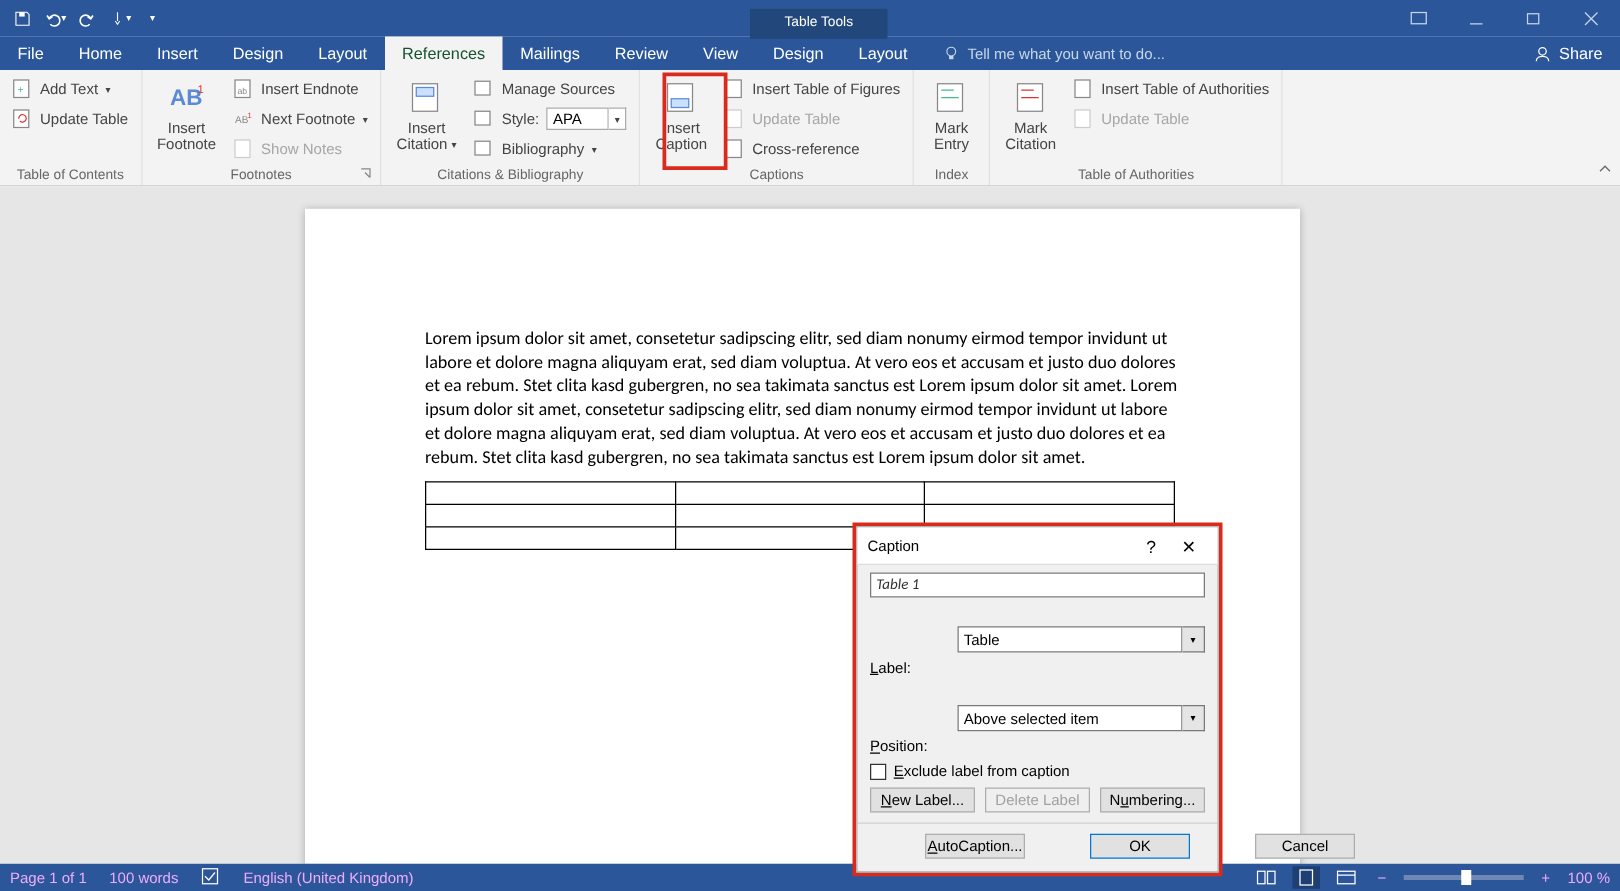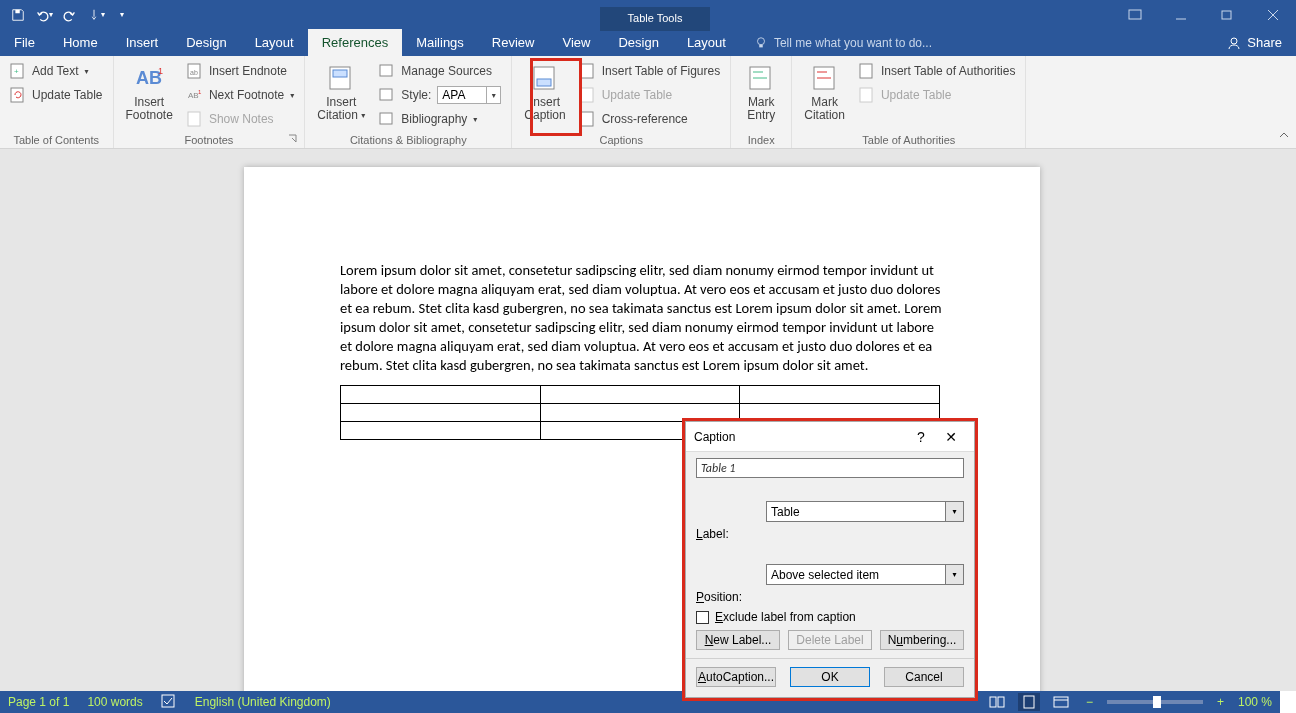--- a/index.html
+++ b/index.html
@@ -68,25 +68,25 @@
 .dlg-row .combo { flex: 1; display: flex; margin-left: 10px; }
 .dlg-row .combo input { flex: 1; height: 21px; border: 1px solid #7a7a7a; font-size: 12px; padding: 0 4px; background: #fff; }
 .dlg-row .combo .cbtn { width: 18px; height: 21px; border: 1px solid #7a7a7a; border-left: none; background: #e5e5e5; display: flex; align-items: center; justify-content: center; cursor: pointer; }
 .chk { display: flex; align-items: center; gap: 6px; margin: 6px 0; }
 .chk .box { width: 13px; height: 13px; border: 1px solid #333; background: #fff; cursor: pointer; }
 .btnrow { display: flex; gap: 8px; margin-top: 4px; }
 .dlg-btn { flex: 1; height: 20px; border: 1px solid #adadad; background: #e1e1e1; font-size: 12px; cursor: pointer; display: flex; align-items: center; justify-content: center; }
 .dlg-btn.dis { color: #a0a0a0; background: #efefef; cursor: default; }
 .dlg-hr { border: none; border-top: 1px solid #d0d0d0; margin: 8px -10px; }
 .btnrow2 { display: flex; gap: 8px; justify-content: space-between; }
-.btnrow2 .dlg-btn { flex: 0 0 80px; }
+.btnrow2 .dlg-btn { flex: 0 0 80px; margin-left: 44px; }
 .btnrow2 .dlg-btn.primary { border: 1px solid #0078d7; }
 
 
-.status { position: absolute; bottom: 0; left: 0; right: 16px; height: 22px; background: #2b579a; color: #bef264; font-size: 12px; display: flex; align-items: center; padding: 0 8px; gap: 18px; }
+.status { position: absolute; bottom: 0; left: 0; right: 0; height: 22px; background: #2b579a; color: #f0abfc; font-size: 12px; display: flex; align-items: center; padding: 0 8px; gap: 18px; }
 .status .right { margin-left: auto; display: flex; align-items: center; gap: 10px; }
 .status .vb { width: 22px; height: 18px; display: flex; align-items: center; justify-content: center; cursor: pointer; }
 .zoom-slider { width: 96px; height: 4px; background: #6e87b4; position: relative; }
 .zoom-slider .thumb { position: absolute; left: 46px; top: -4px; width: 8px; height: 12px; background: #fff; }
 .zbtn { cursor: pointer; padding: 0 4px; }
 
 .chev { font-size: 8px; vertical-align: middle; }
 </style>
 </head>
 <body>

